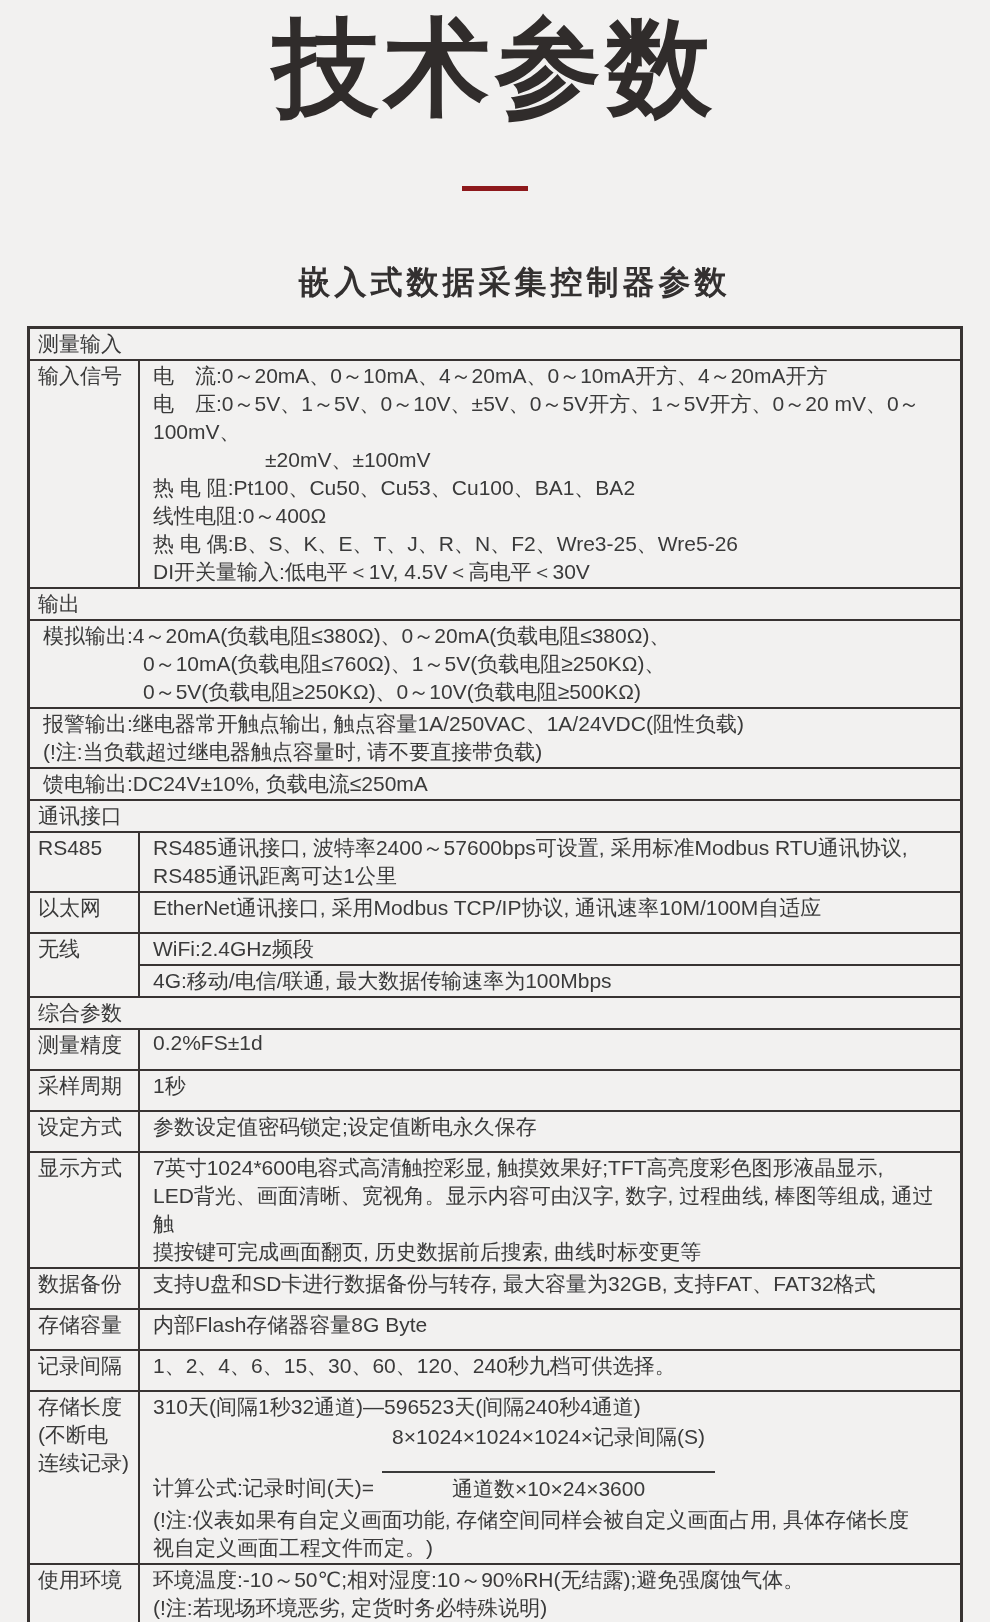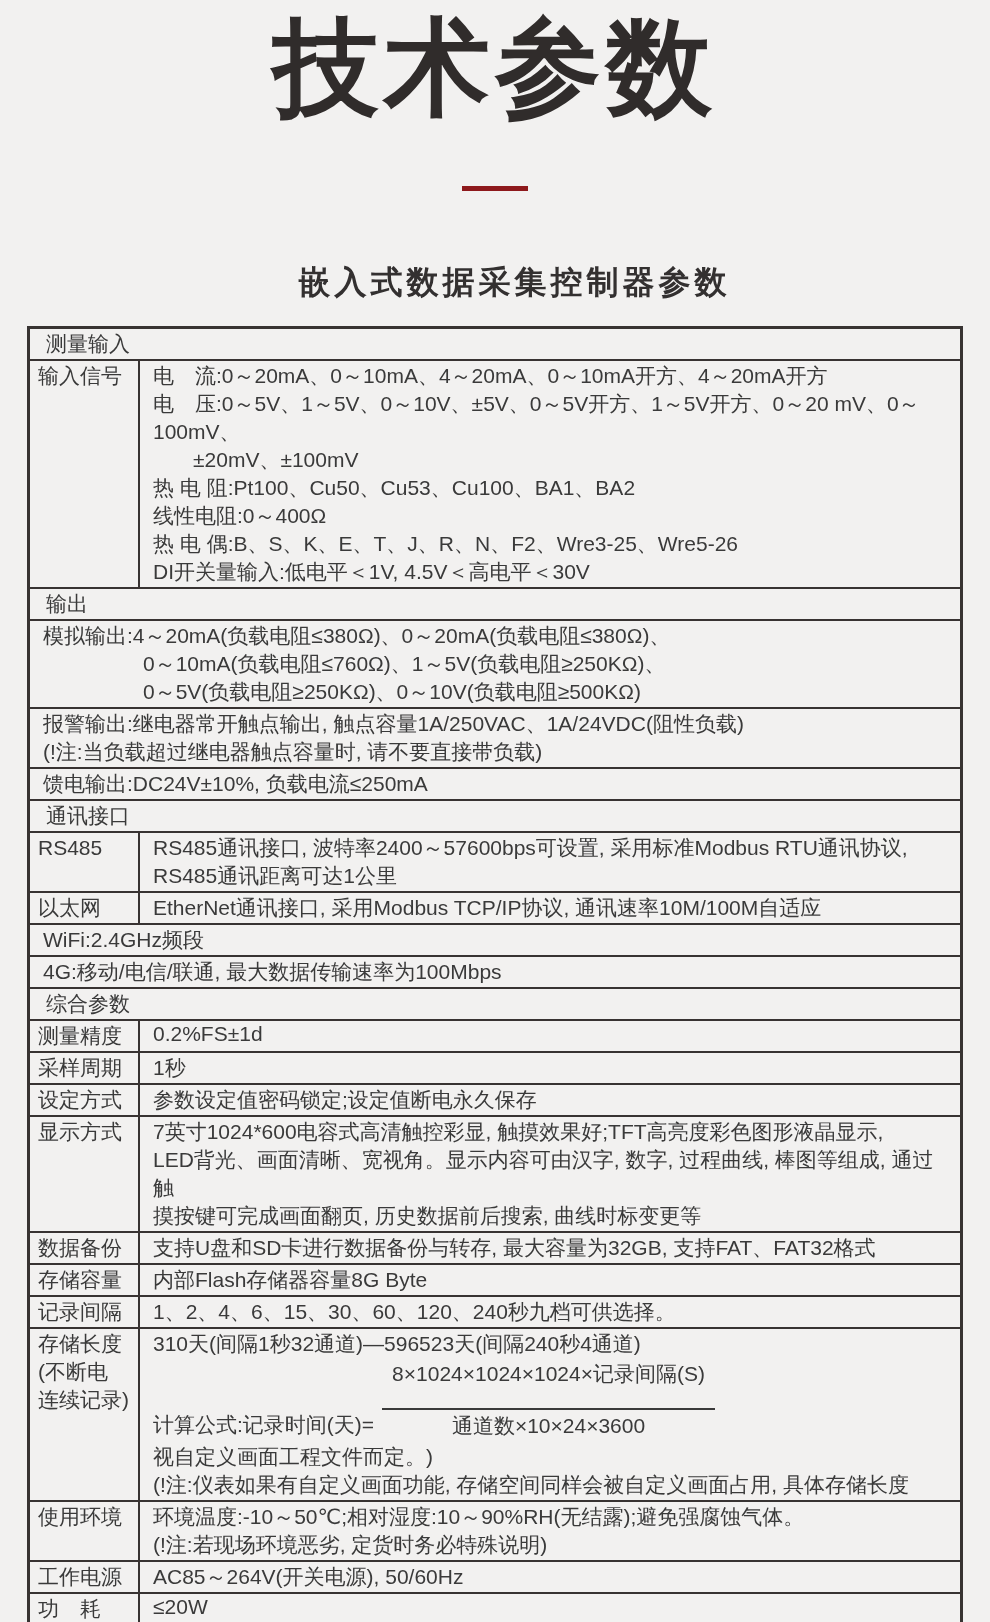--- a/index.html
+++ b/index.html
@@ -43,37 +43,37 @@
     margin-left: 39px;
   }
   .spec-table {
     margin: 23px 27px 0;
     border: 3px solid var(--border);
     font-size: 21px;
     background: var(--bg);
   }
   .row { display: flex; align-items: stretch; }
   .row + .row { border-top: 2px solid var(--border); }
-  .cell { padding: 1px 16px; line-height: 28px; }
+  .cell { padding: 1px 8px; line-height: 28px; }
   .section-header { flex: 1; }
   .label-cell {
     width: 110px;
     flex: 0 0 110px;
     border-right: 2px solid var(--border);
-    padding: 1px 4px 1px 8px;
+    padding: 1px 4px 10px 8px;
   }
   .content-cell {
     flex: 1;
     padding: 1px 10px 1px 13px;
   }
   .content-col { flex: 1; display: flex; flex-direction: column; }
   .subcell { padding: 1px 10px 1px 13px; line-height: 28px; }
   .subcell + .subcell { border-top: 2px solid var(--border); }
   .line { line-height: 28px; }
-  .indent-a { margin-left: 40px; }
+  .indent-a { margin-left: 112px; }
   .indent-b { margin-left: 100px; }
   .formula { display: flex; align-items: flex-end; margin: 3px 0 4px; }
   .frac { display: inline-block; text-align: center; margin-left: 8px; }
   .frac .num {
     display: block;
     padding: 0 10px 21px;
     border-bottom: 2px solid var(--text);
     line-height: 26px;
   }
   .frac .den { display: block; padding-top: 3px; line-height: 26px; }
@@ -134,20 +134,21 @@
       <div class="line">RS485通讯距离可达1公里</div>
     </div>
   </div>
 
   <div class="row">
     <div class="cell label-cell">以太网</div>
     <div class="content-cell">EtherNet通讯接口, 采用Modbus TCP/IP协议, 通讯速率10M/100M自适应</div>
   </div>
 
   <div class="row">
+    <div class="cell label-cell">无线</div>
     <div class="content-col">
       <div class="subcell">WiFi:2.4GHz频段</div>
       <div class="subcell">4G:移动/电信/联通, 最大数据传输速率为100Mbps</div>
     </div>
   </div>
 
   <div class="row">
     <div class="cell section-header">综合参数</div>
   </div>
 
@@ -198,22 +199,22 @@
     </div>
     <div class="content-cell">
       <div class="line">310天(间隔1秒32通道)—596523天(间隔240秒4通道)</div>
       <div class="formula">
         <span>计算公式:记录时间(天)=</span>
         <span class="frac">
           <span class="num">8×1024×1024×1024×记录间隔(S)</span>
           <span class="den">通道数×10×24×3600</span>
         </span>
       </div>
+      <div class="line">(!注:仪表如果有自定义画面功能, 存储空间同样会被自定义画面占用, 具体存储长度</div>
       <div class="line">视自定义画面工程文件而定。)</div>
-      <div class="line">(!注:仪表如果有自定义画面功能, 存储空间同样会被自定义画面占用, 具体存储长度</div>
     </div>
   </div>
 
   <div class="row">
     <div class="cell label-cell">使用环境</div>
     <div class="content-cell">
       <div class="line">环境温度:-10～50℃;相对湿度:10～90%RH(无结露);避免强腐蚀气体。</div>
       <div class="line">(!注:若现场环境恶劣, 定货时务必特殊说明)</div>
     </div>
   </div>

